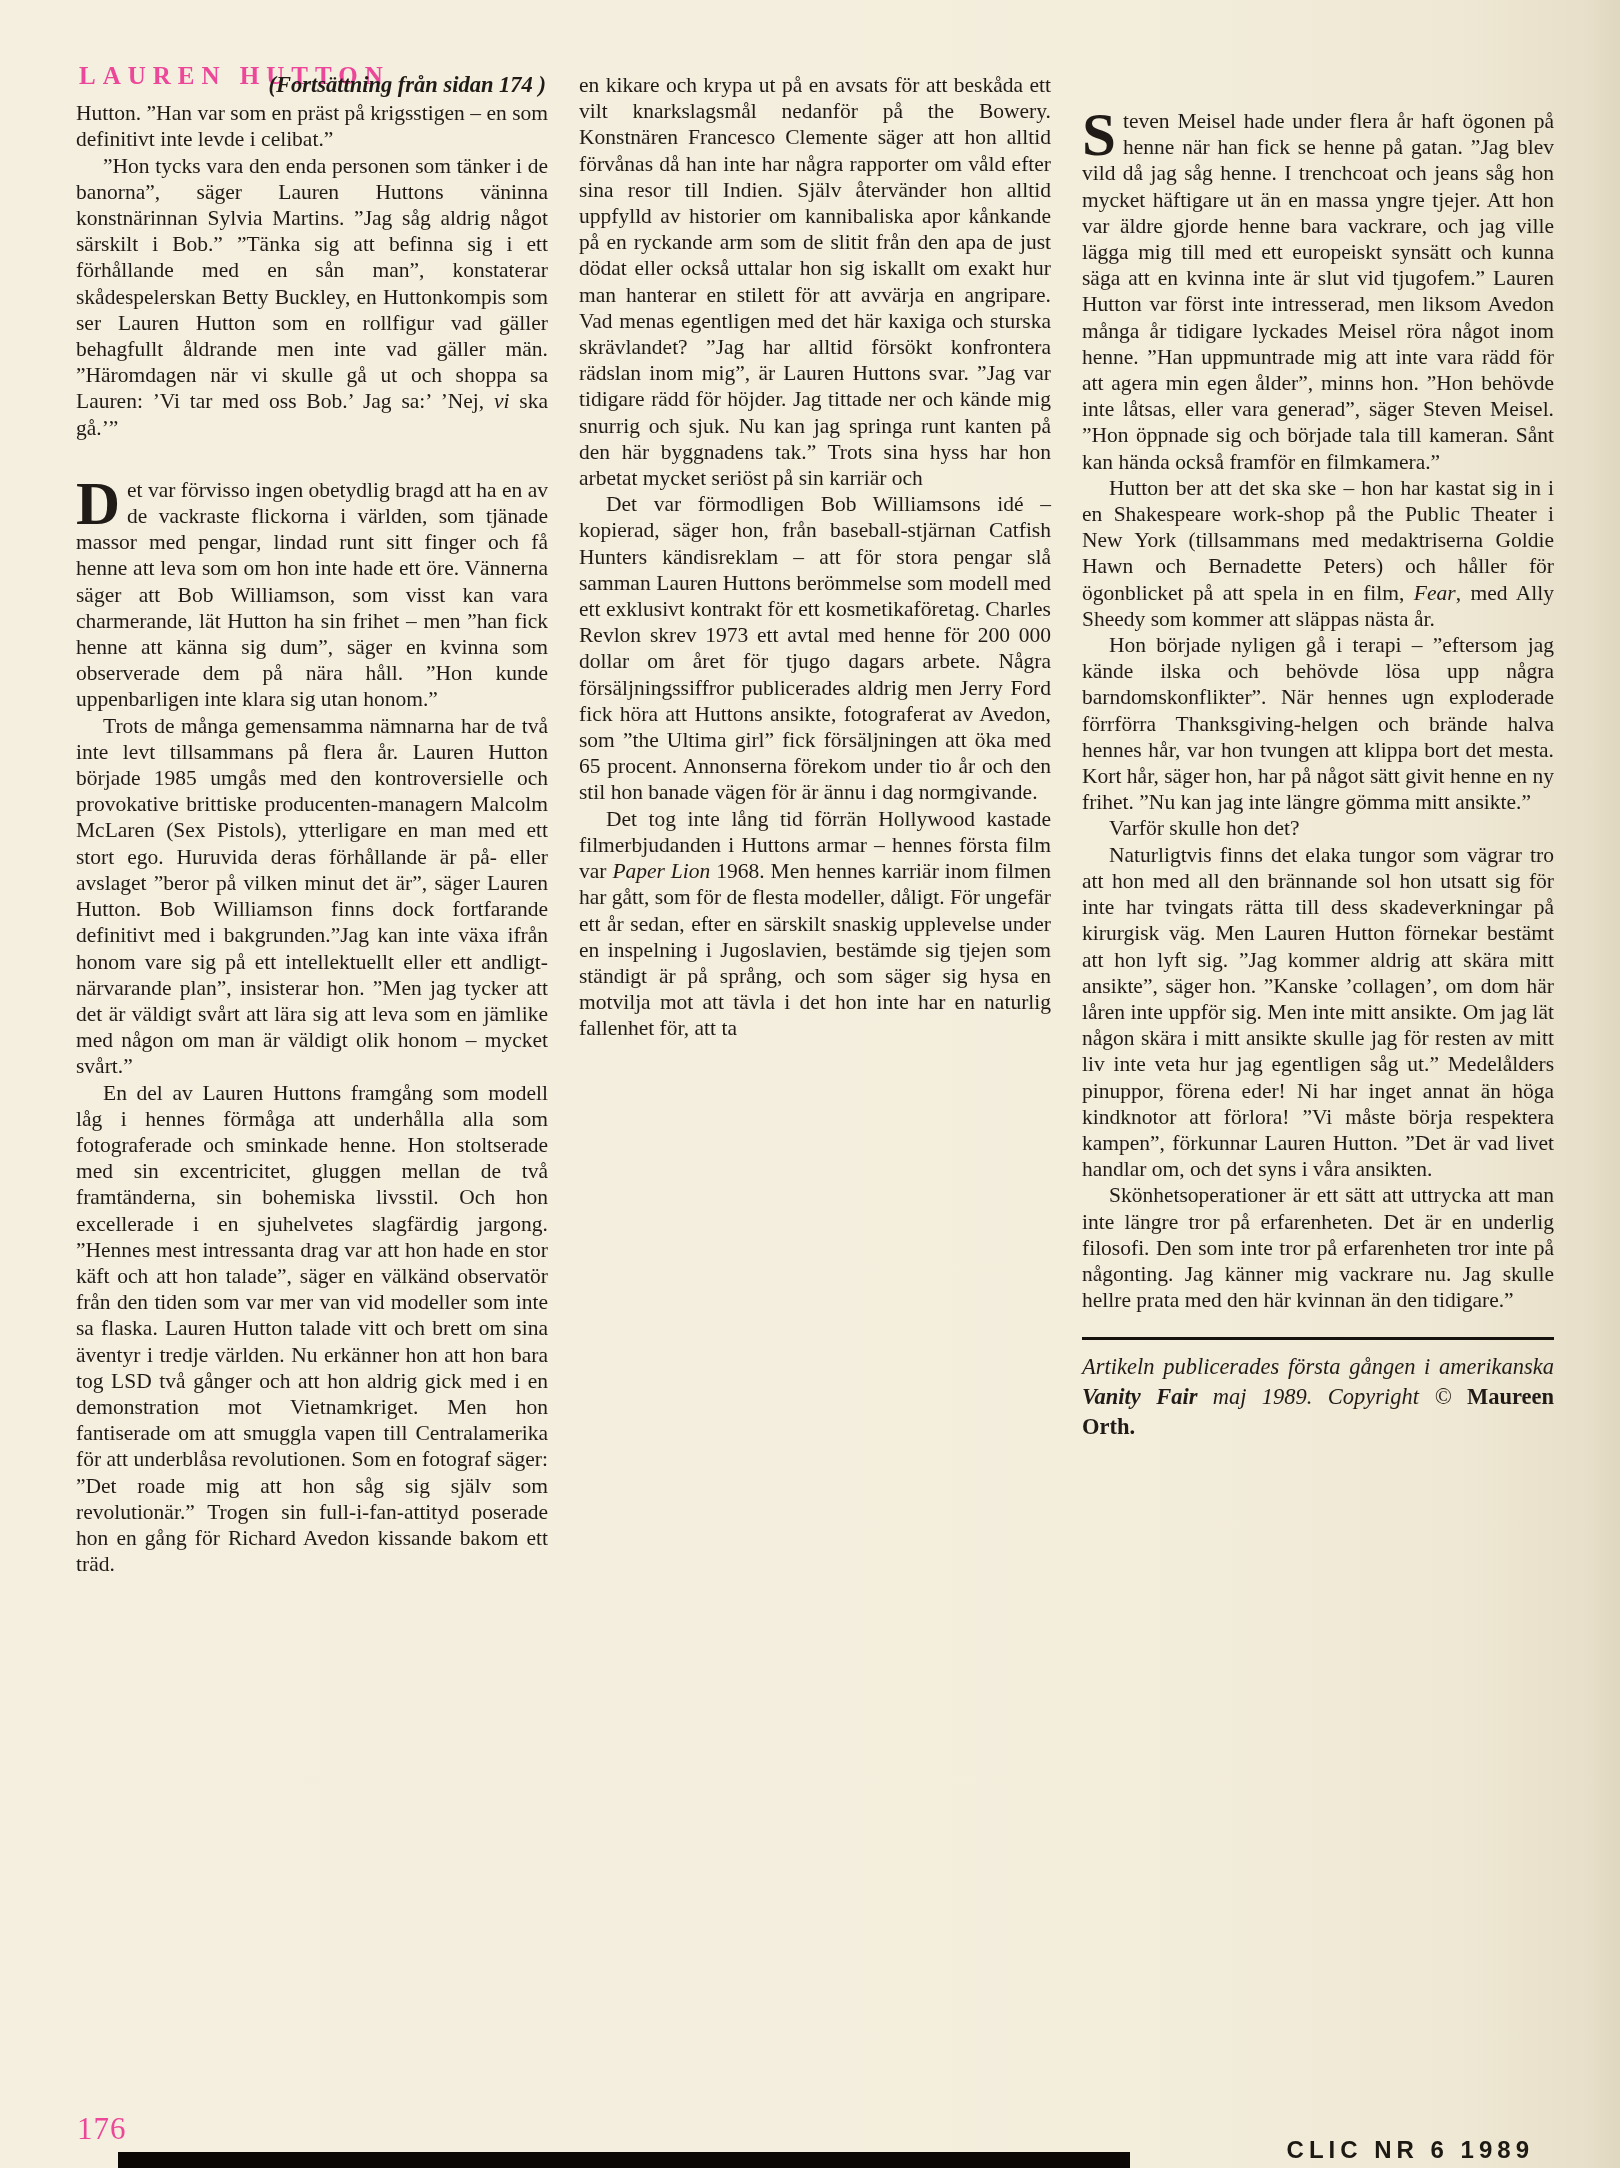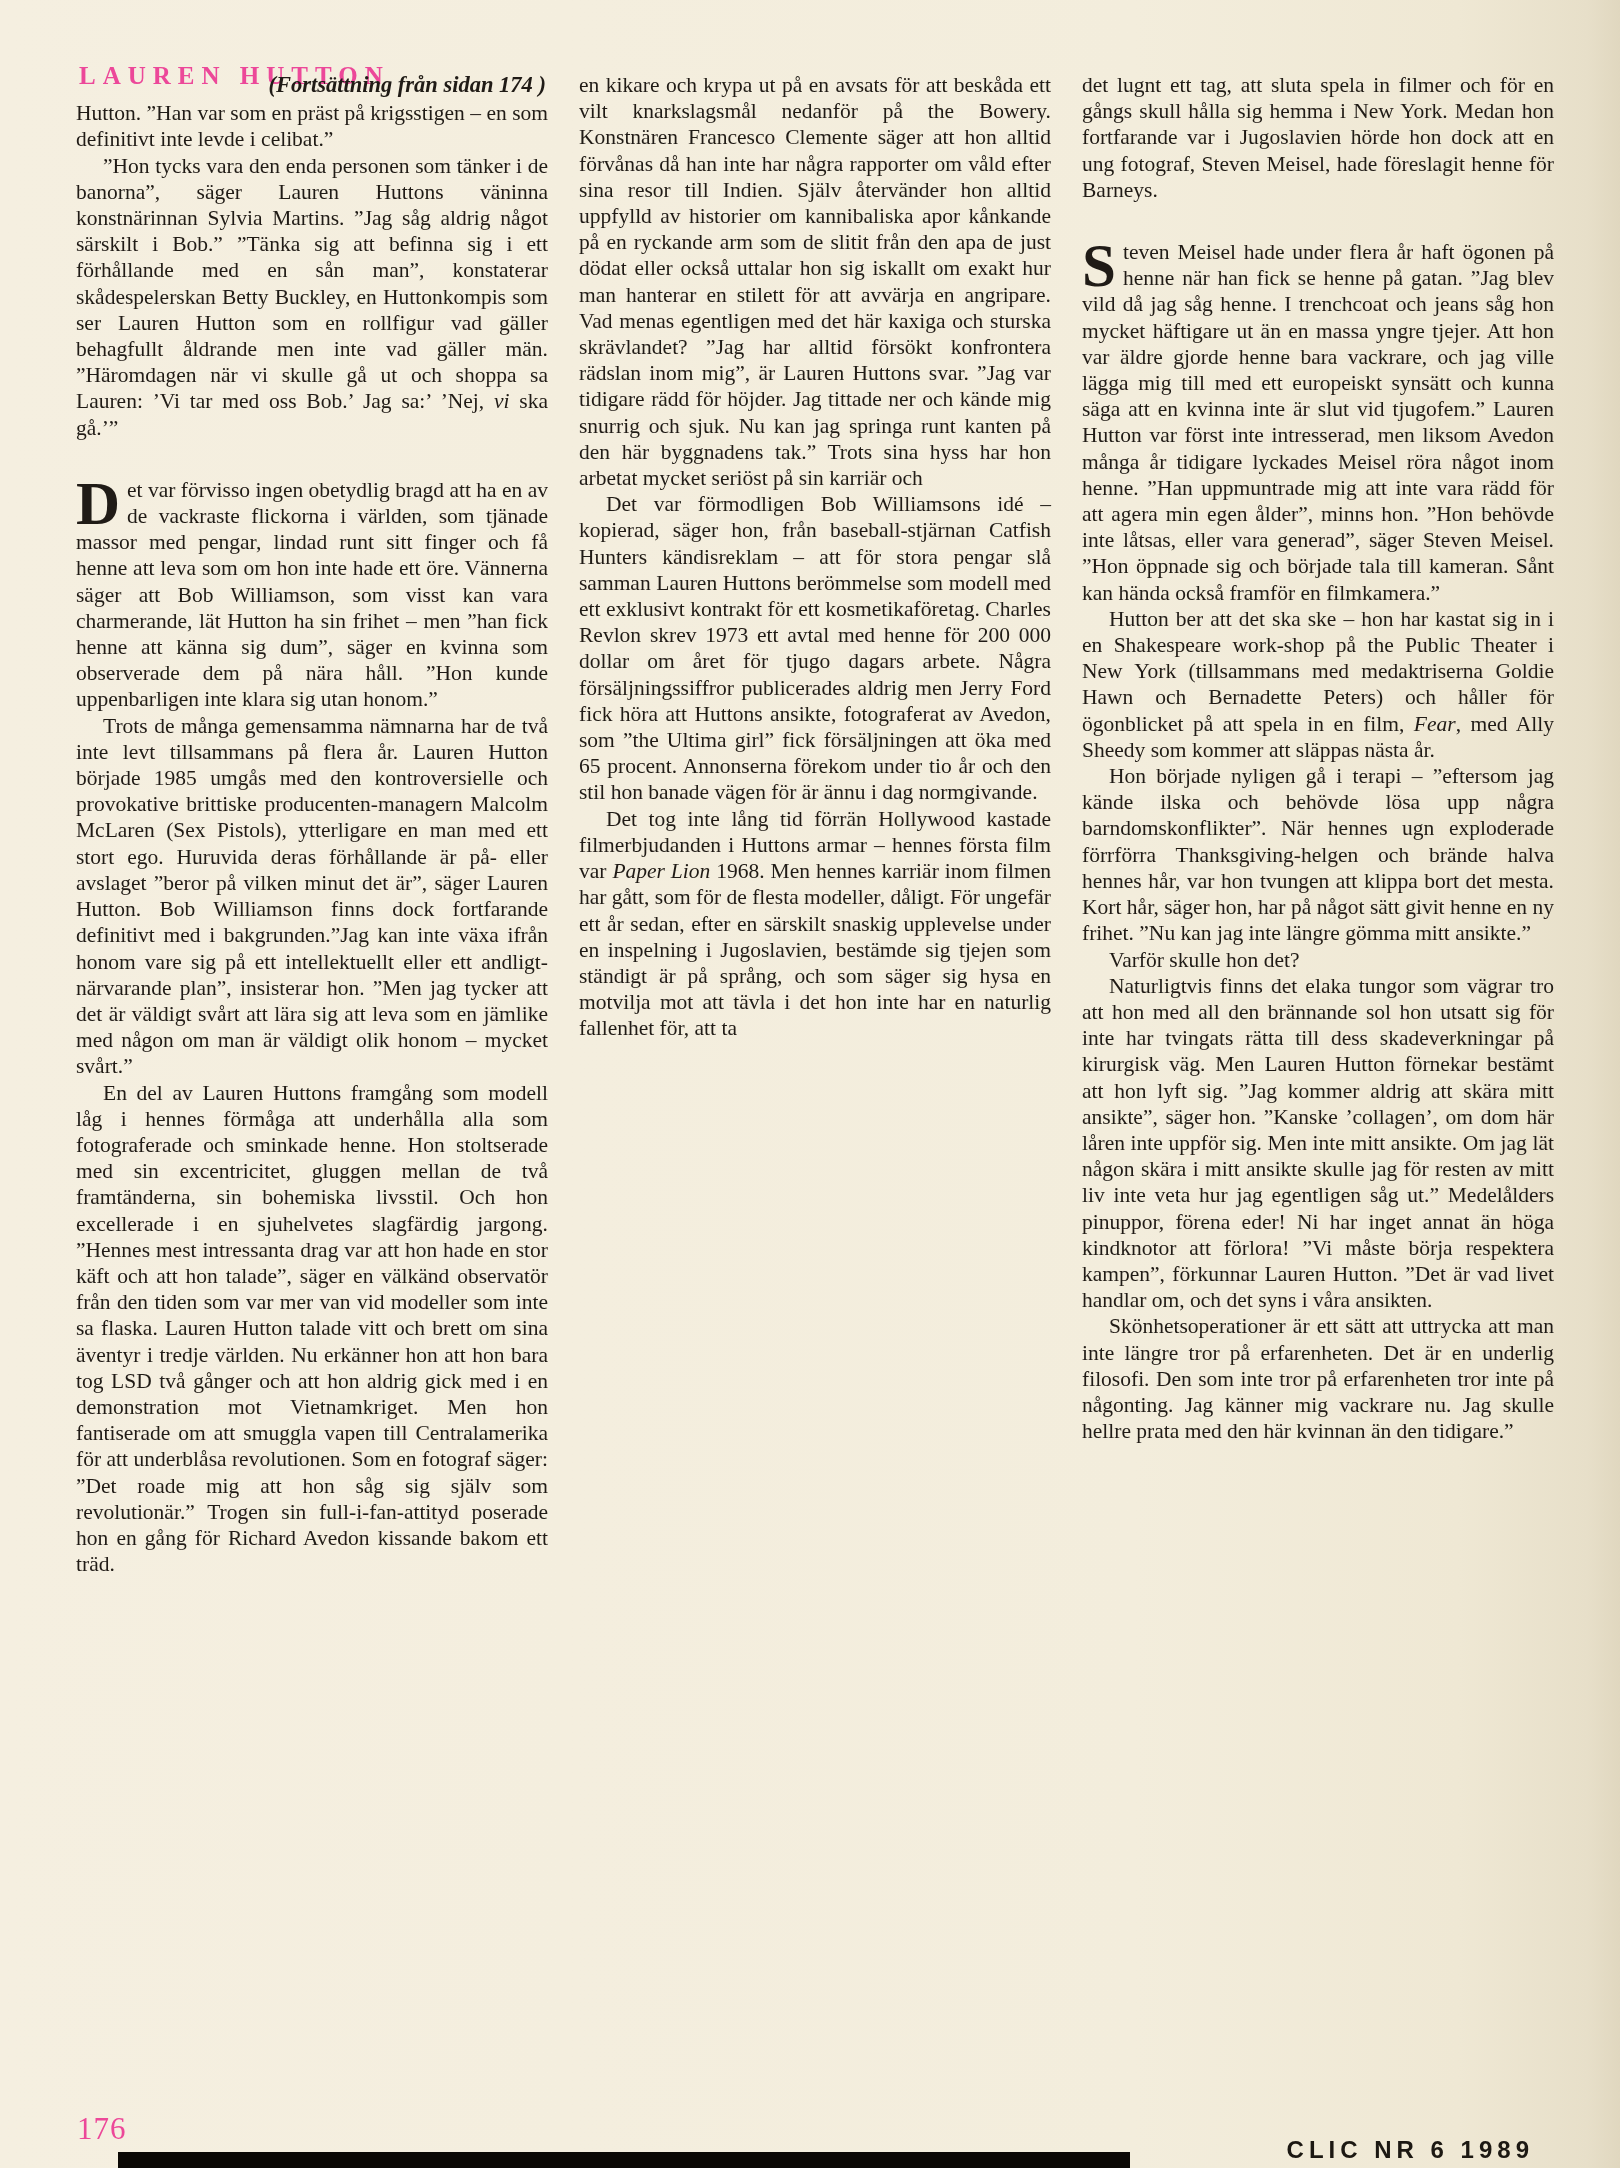--- a/index.html
+++ b/index.html
@@ -74,25 +74,25 @@
       <p class="noindent dropcap-p"><span class="drop">D</span>et var förvisso ingen obetydlig bragd att ha en av de vackraste flickorna i världen, som tjänade massor med pengar, lindad runt sitt finger och få henne att leva som om hon inte hade ett öre. Vännerna säger att Bob Williamson, som visst kan vara charmerande, lät Hutton ha sin frihet – men ”han fick henne att känna sig dum”, säger en kvinna som observerade dem på nära håll. ”Hon kunde uppenbarligen inte klara sig utan honom.”</p>
       <p class="indent">Trots de många gemensamma nämnarna har de två inte levt tillsammans på flera år. Lauren Hutton började 1985 umgås med den kontroversielle och provokative brittiske producenten-managern Malcolm McLaren (Sex Pistols), ytterligare en man med ett stort ego. Huruvida deras förhållande är på- eller avslaget ”beror på vilken minut det är”, säger Lauren Hutton. Bob Williamson finns dock fortfarande definitivt med i bakgrunden.”Jag kan inte växa ifrån honom vare sig på ett intellektuellt eller ett andligt-närvarande plan”, insisterar hon. ”Men jag tycker att det är väldigt svårt att lära sig att leva som en jämlike med någon om man är väldigt olik honom – mycket svårt.”</p>
       <p class="indent">En del av Lauren Huttons framgång som modell låg i hennes förmåga att underhålla alla som fotograferade och sminkade henne. Hon stoltserade med sin excentricitet, gluggen mellan de två framtänderna, sin bohemiska livsstil. Och hon excellerade i en sjuhelvetes slagfärdig jargong. ”Hennes mest intressanta drag var att hon hade en stor käft och att hon talade”, säger en välkänd observatör från den tiden som var mer van vid modeller som inte sa flaska. Lauren Hutton talade vitt och brett om sina äventyr i tredje världen. Nu erkänner hon att hon bara tog LSD två gånger och att hon aldrig gick med i en demonstration mot Vietnamkriget. Men hon fantiserade om att smuggla vapen till Centralamerika för att underblåsa revolutionen. Som en fotograf säger: ”Det roade mig att hon såg sig själv som revolutionär.” Trogen sin full-i-fan-attityd poserade hon en gång för Richard Avedon kissande bakom ett träd.</p>
     </div>
   <div class="col">
       <p class="noindent">en kikare och krypa ut på en avsats för att beskåda ett vilt knarkslagsmål nedanför på the Bowery. Konstnären Francesco Clemente säger att hon alltid förvånas då han inte har några rapporter om våld efter sina resor till Indien. Själv återvänder hon alltid uppfylld av historier om kannibaliska apor kånkande på en ryckande arm som de slitit från den apa de just dödat eller också uttalar hon sig iskallt om exakt hur man hanterar en stilett för att avvärja en angripare. Vad menas egentligen med det här kaxiga och sturska skrävlandet? ”Jag har alltid försökt konfrontera rädslan inom mig”, är Lauren Huttons svar. ”Jag var tidigare rädd för höjder. Jag tittade ner och kände mig snurrig och sjuk. Nu kan jag springa runt kanten på den här byggnadens tak.” Trots sina hyss har hon arbetat mycket seriöst på sin karriär och</p>
       <p class="indent">Det var förmodligen Bob Williamsons idé – kopierad, säger hon, från baseball-stjärnan Catfish Hunters kändisreklam – att för stora pengar slå samman Lauren Huttons berömmelse som modell med ett exklusivt kontrakt för ett kosmetikaföretag. Charles Revlon skrev 1973 ett avtal med henne för 200 000 dollar om året för tjugo dagars arbete. Några försäljningssiffror publicerades aldrig men Jerry Ford fick höra att Huttons ansikte, fotograferat av Avedon, som ”the Ultima girl” fick försäljningen att öka med 65 procent. Annonserna förekom under tio år och den stil hon banade vägen för är ännu i dag normgivande.</p>
       <p class="indent">Det tog inte lång tid förrän Hollywood kastade filmerbjudanden i Huttons armar – hennes första film var <i>Paper Lion</i> 1968. Men hennes karriär inom filmen har gått, som för de flesta modeller, dåligt. För ungefär ett år sedan, efter en särskilt snaskig upplevelse under en inspelning i Jugoslavien, bestämde sig tjejen som ständigt är på språng, och som säger sig hysa en motvilja mot att tävla i det hon inte har en naturlig fallenhet för, att ta</p>
     </div>
   <div class="col">
-      <p class="noindent">det lugnt ett tag, att sluta spela in filmer och för en gångs skull hålla sig hemma i New York. Medan hon fortfarande var i Jugoslavien hörde hon dock att en ung fotograf, Steven Meisel, hade föreslagit henne för Barneys.</p>
       <p class="noindent dropcap-p"><span class="drop">S</span>teven Meisel hade under flera år haft ögonen på henne när han fick se henne på gatan. ”Jag blev vild då jag såg henne. I trenchcoat och jeans såg hon mycket häftigare ut än en massa yngre tjejer. Att hon var äldre gjorde henne bara vackrare, och jag ville lägga mig till med ett europeiskt synsätt och kunna säga att en kvinna inte är slut vid tjugofem.” Lauren Hutton var först inte intresserad, men liksom Avedon många år tidigare lyckades Meisel röra något inom henne. ”Han uppmuntrade mig att inte vara rädd för att agera min egen ålder”, minns hon. ”Hon behövde inte låtsas, eller vara generad”, säger Steven Meisel. ”Hon öppnade sig och började tala till kameran. Sånt kan hända också framför en filmkamera.”</p>
       <p class="indent">Hutton ber att det ska ske – hon har kastat sig in i en Shakespeare work-shop på the Public Theater i New York (tillsammans med medaktriserna Goldie Hawn och Bernadette Peters) och håller för ögonblicket på att spela in en film, <i>Fear</i>, med Ally Sheedy som kommer att släppas nästa år.</p>
       <p class="indent">Hon började nyligen gå i terapi – ”eftersom jag kände ilska och behövde lösa upp några barndomskonflikter”. När hennes ugn exploderade förrförra Thanksgiving-helgen och brände halva hennes hår, var hon tvungen att klippa bort det mesta. Kort hår, säger hon, har på något sätt givit henne en ny frihet. ”Nu kan jag inte längre gömma mitt ansikte.”</p>
       <p class="indent">Varför skulle hon det?</p>
       <p class="indent">Naturligtvis finns det elaka tungor som vägrar tro att hon med all den brännande sol hon utsatt sig för inte har tvingats rätta till dess skadeverkningar på kirurgisk väg. Men Lauren Hutton förnekar bestämt att hon lyft sig. ”Jag kommer aldrig att skära mitt ansikte”, säger hon. ”Kanske ’collagen’, om dom här låren inte uppför sig. Men inte mitt ansikte. Om jag lät någon skära i mitt ansikte skulle jag för resten av mitt liv inte veta hur jag egentligen såg ut.” Medelålders pinuppor, förena eder! Ni har inget annat än höga kindknotor att förlora! ”Vi måste börja respektera kampen”, förkunnar Lauren Hutton. ”Det är vad livet handlar om, och det syns i våra ansikten.</p>
       <p class="indent">Skönhetsoperationer är ett sätt att uttrycka att man inte längre tror på erfarenheten. Det är en underlig filosofi. Den som inte tror på erfarenheten tror inte på någonting. Jag känner mig vackrare nu. Jag skulle hellre prata med den här kvinnan än den tidigare.”</p>
+      <p class="footnote">Artikeln publicerades första gången i amerikanska <b>Vanity Fair</b> maj 1989. Copyright © <b class="upright">Maureen Orth.</b></p>
     </div>
 </div>
 
 <div class="page-number">176</div>
 <div class="bottom-bar"></div>
 <div class="issue-footer">CLIC NR 6 1989</div>
 
 </body></html>

